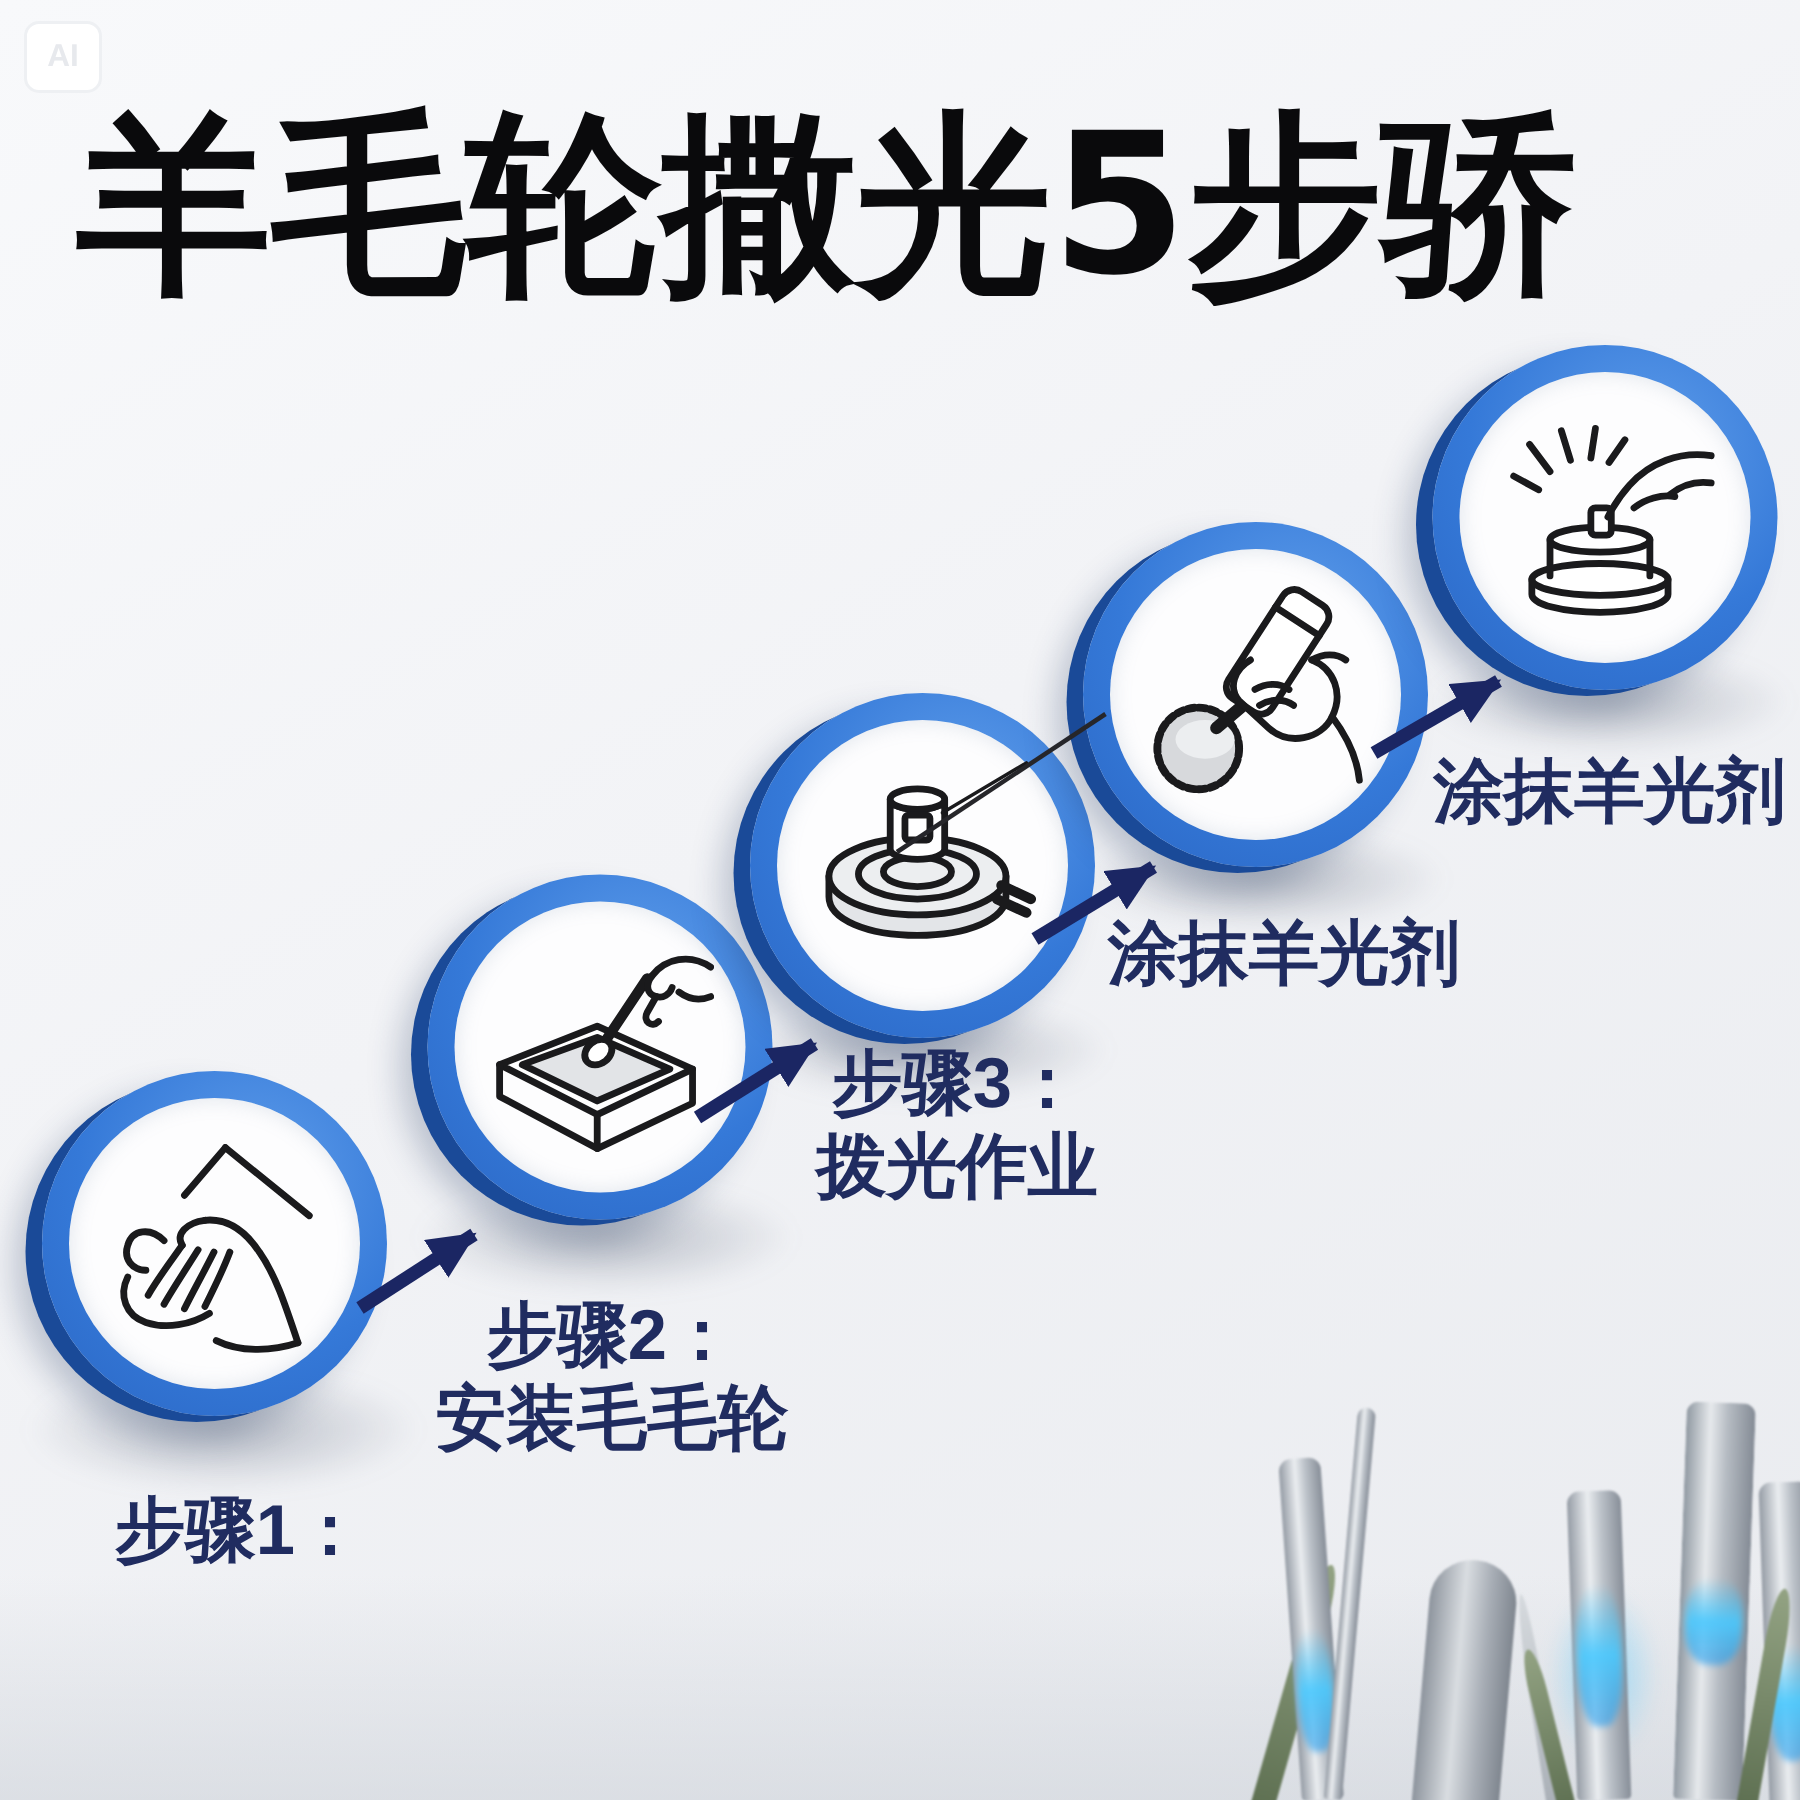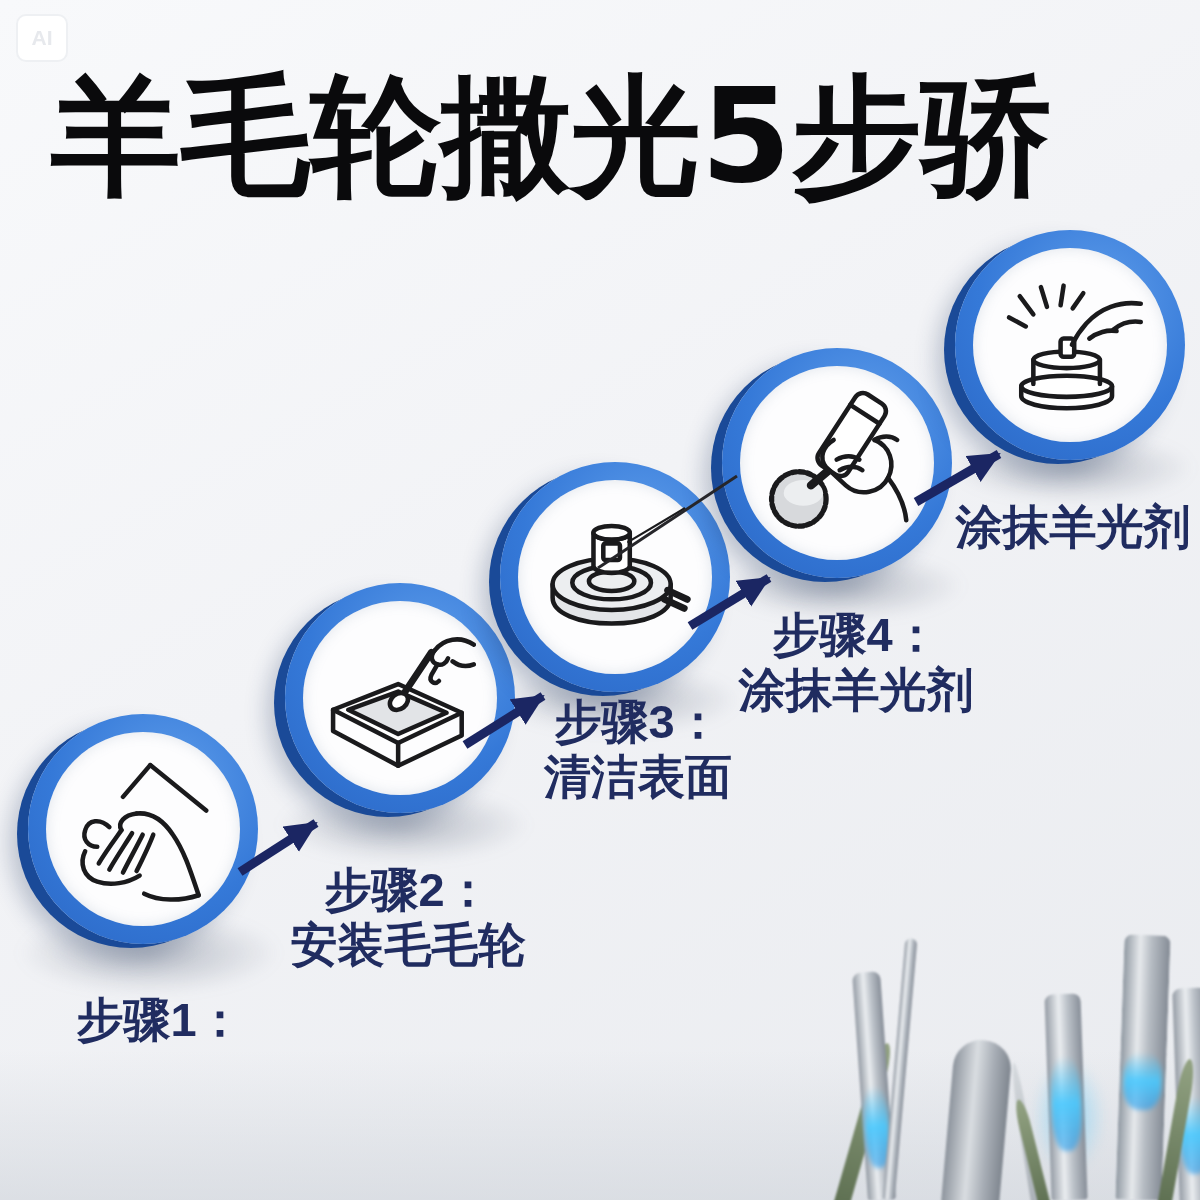--- a/index.html
+++ b/index.html
@@ -179,24 +179,23 @@
 
   <div class="slabel" style="left:160px;top:993px">
     <div>步骤1：</div>
   </div>
   <div class="slabel" style="left:408px;top:863px">
     <div>步骤2：</div>
     <div>安装毛毛轮</div>
   </div>
   <div class="slabel" style="left:638px;top:695px">
     <div>步骤3：</div>
-    <div>清洁表面</div>
+    <div>拨光作业</div>
   </div>
   <div class="slabel" style="left:856px;top:608px">
-    <div>步骤4：</div>
     <div>涂抹羊光剂</div>
   </div>
   <div class="slabel" style="left:1073px;top:500px">
     <div>涂抹羊光剂</div>
   </div>
 
   <div class="tools">
     <div class="blade" style="left:36px;bottom:-12px;width:16px;height:172px;transform:rotate(16deg)"></div>
     <div class="rod" style="left:40px;bottom:0;width:28px;height:228px;transform:rotate(-4deg)">
         <div class="glowband"></div>

